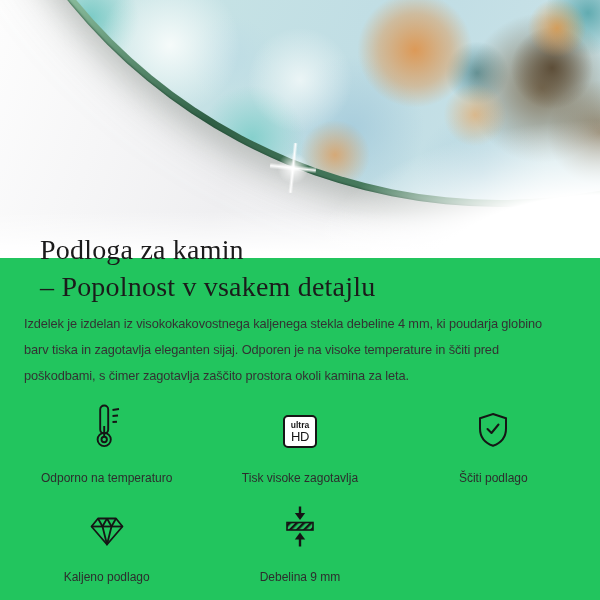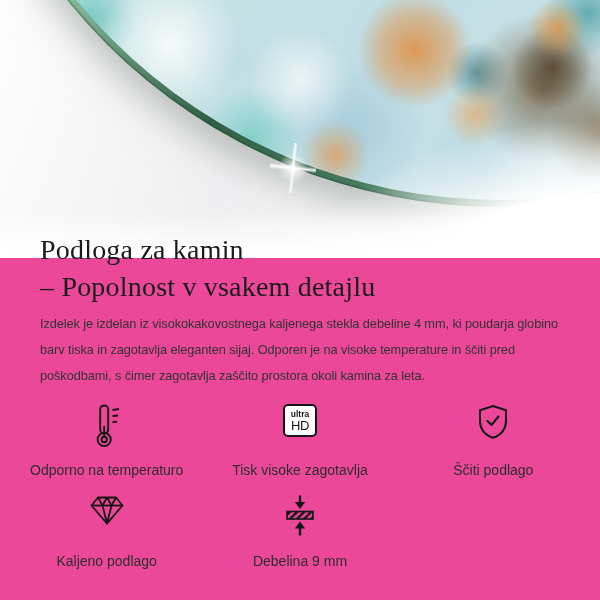--- a/index.html
+++ b/index.html
@@ -1,17 +1,17 @@
 <!DOCTYPE html>
 <html><head>
 <meta charset="utf-8">
 <style>
   html,body{margin:0;padding:0;}
   body{width:600px;height:600px;background:#ffffff;font-family:"Liberation Sans",sans-serif;overflow:hidden;}
-  .page{position:relative;width:600px;height:600px;background:#ec4899;}
+  .page{position:relative;width:600px;height:600px;background:#22c55e;}
 
   
   .hero{position:absolute;left:0;top:0;width:600px;height:258px;overflow:hidden;
         background:linear-gradient(110deg,#fdfdfd 0%,#efeff1 42%,#f8f8f9 75%,#ffffff 100%);}
   .glass-outer{position:absolute;left:-56px;top:-905px;width:1112px;height:1112px;border-radius:50%;
         background:linear-gradient(160deg,#6da583 0%,#35684c 42%,#3f7a58 52%,#9ccfae 60%,#2f5f45 74%,#7fb896 100%);
         box-shadow:0 16px 30px rgba(125,135,130,0.38),0 6px 60px rgba(150,160,155,0.28),inset 0 0 2px 1px rgba(25,60,42,0.55);
         overflow:hidden;}
   .glass-art{position:absolute;left:7px;top:7px;width:1098px;height:1098px;border-radius:50%;
         background:
@@ -40,29 +40,29 @@
         pointer-events:none;}
   .sparkle{position:absolute;left:270px;top:143px;width:46px;height:50px;transform:rotate(6deg);
         background:
           radial-gradient(circle at 50% 50%, rgba(255,255,255,1) 0%, rgba(255,255,255,0.65) 16%, rgba(255,255,255,0) 46%),
           linear-gradient(to right, rgba(255,255,255,0) 45%, rgba(255,255,255,0.95) 50%, rgba(255,255,255,0) 55%),
           linear-gradient(to bottom, rgba(255,255,255,0) 44%, rgba(255,255,255,0.95) 50%, rgba(255,255,255,0) 56%);}
 
   
   .title{position:absolute;left:40px;top:231px;font-family:"Liberation Serif",serif;
          font-size:28px;line-height:37px;color:#1b1b1b;white-space:pre-line;letter-spacing:0.2px;}
-  .desc{position:absolute;left:40px;top:311px;width:540px;font-size:12.8px;line-height:26px;
+  .desc{position:absolute;left:24px;top:311px;width:540px;font-size:12.8px;line-height:26px;
         color:#333333;letter-spacing:-0.1px;}
 
   
   .features{position:absolute;left:10px;top:404px;width:580px;display:grid;
             grid-template-columns:repeat(3,1fr);row-gap:18px;}
   .feature{display:flex;flex-direction:column;align-items:center;}
-  .icon-wrap{height:44px;display:flex;align-items:flex-start;justify-content:center;}
-  .feature-label{margin-top:15px;font-size:14px;line-height:14px;color:#2d2d2d;}
+  .icon-wrap{height:44px;display:flex;align-items:flex-end;justify-content:center;}
+  .feature-label{margin-top:23px;font-size:12px;line-height:14px;color:#2d2d2d;}
   .icon-svg{display:block;}
   .hd-box{width:30px;height:29px;border:2.2px solid #151515;border-radius:5px;
           display:flex;flex-direction:column;align-items:center;justify-content:center;
           color:#151515;background:#fff;}
   .hd-top{font-size:8.5px;font-weight:700;line-height:9px;letter-spacing:0;}
   .hd-bottom{font-size:13px;font-weight:400;line-height:13px;letter-spacing:-0.3px;}
 </style>
 </head>
 <body>
 

